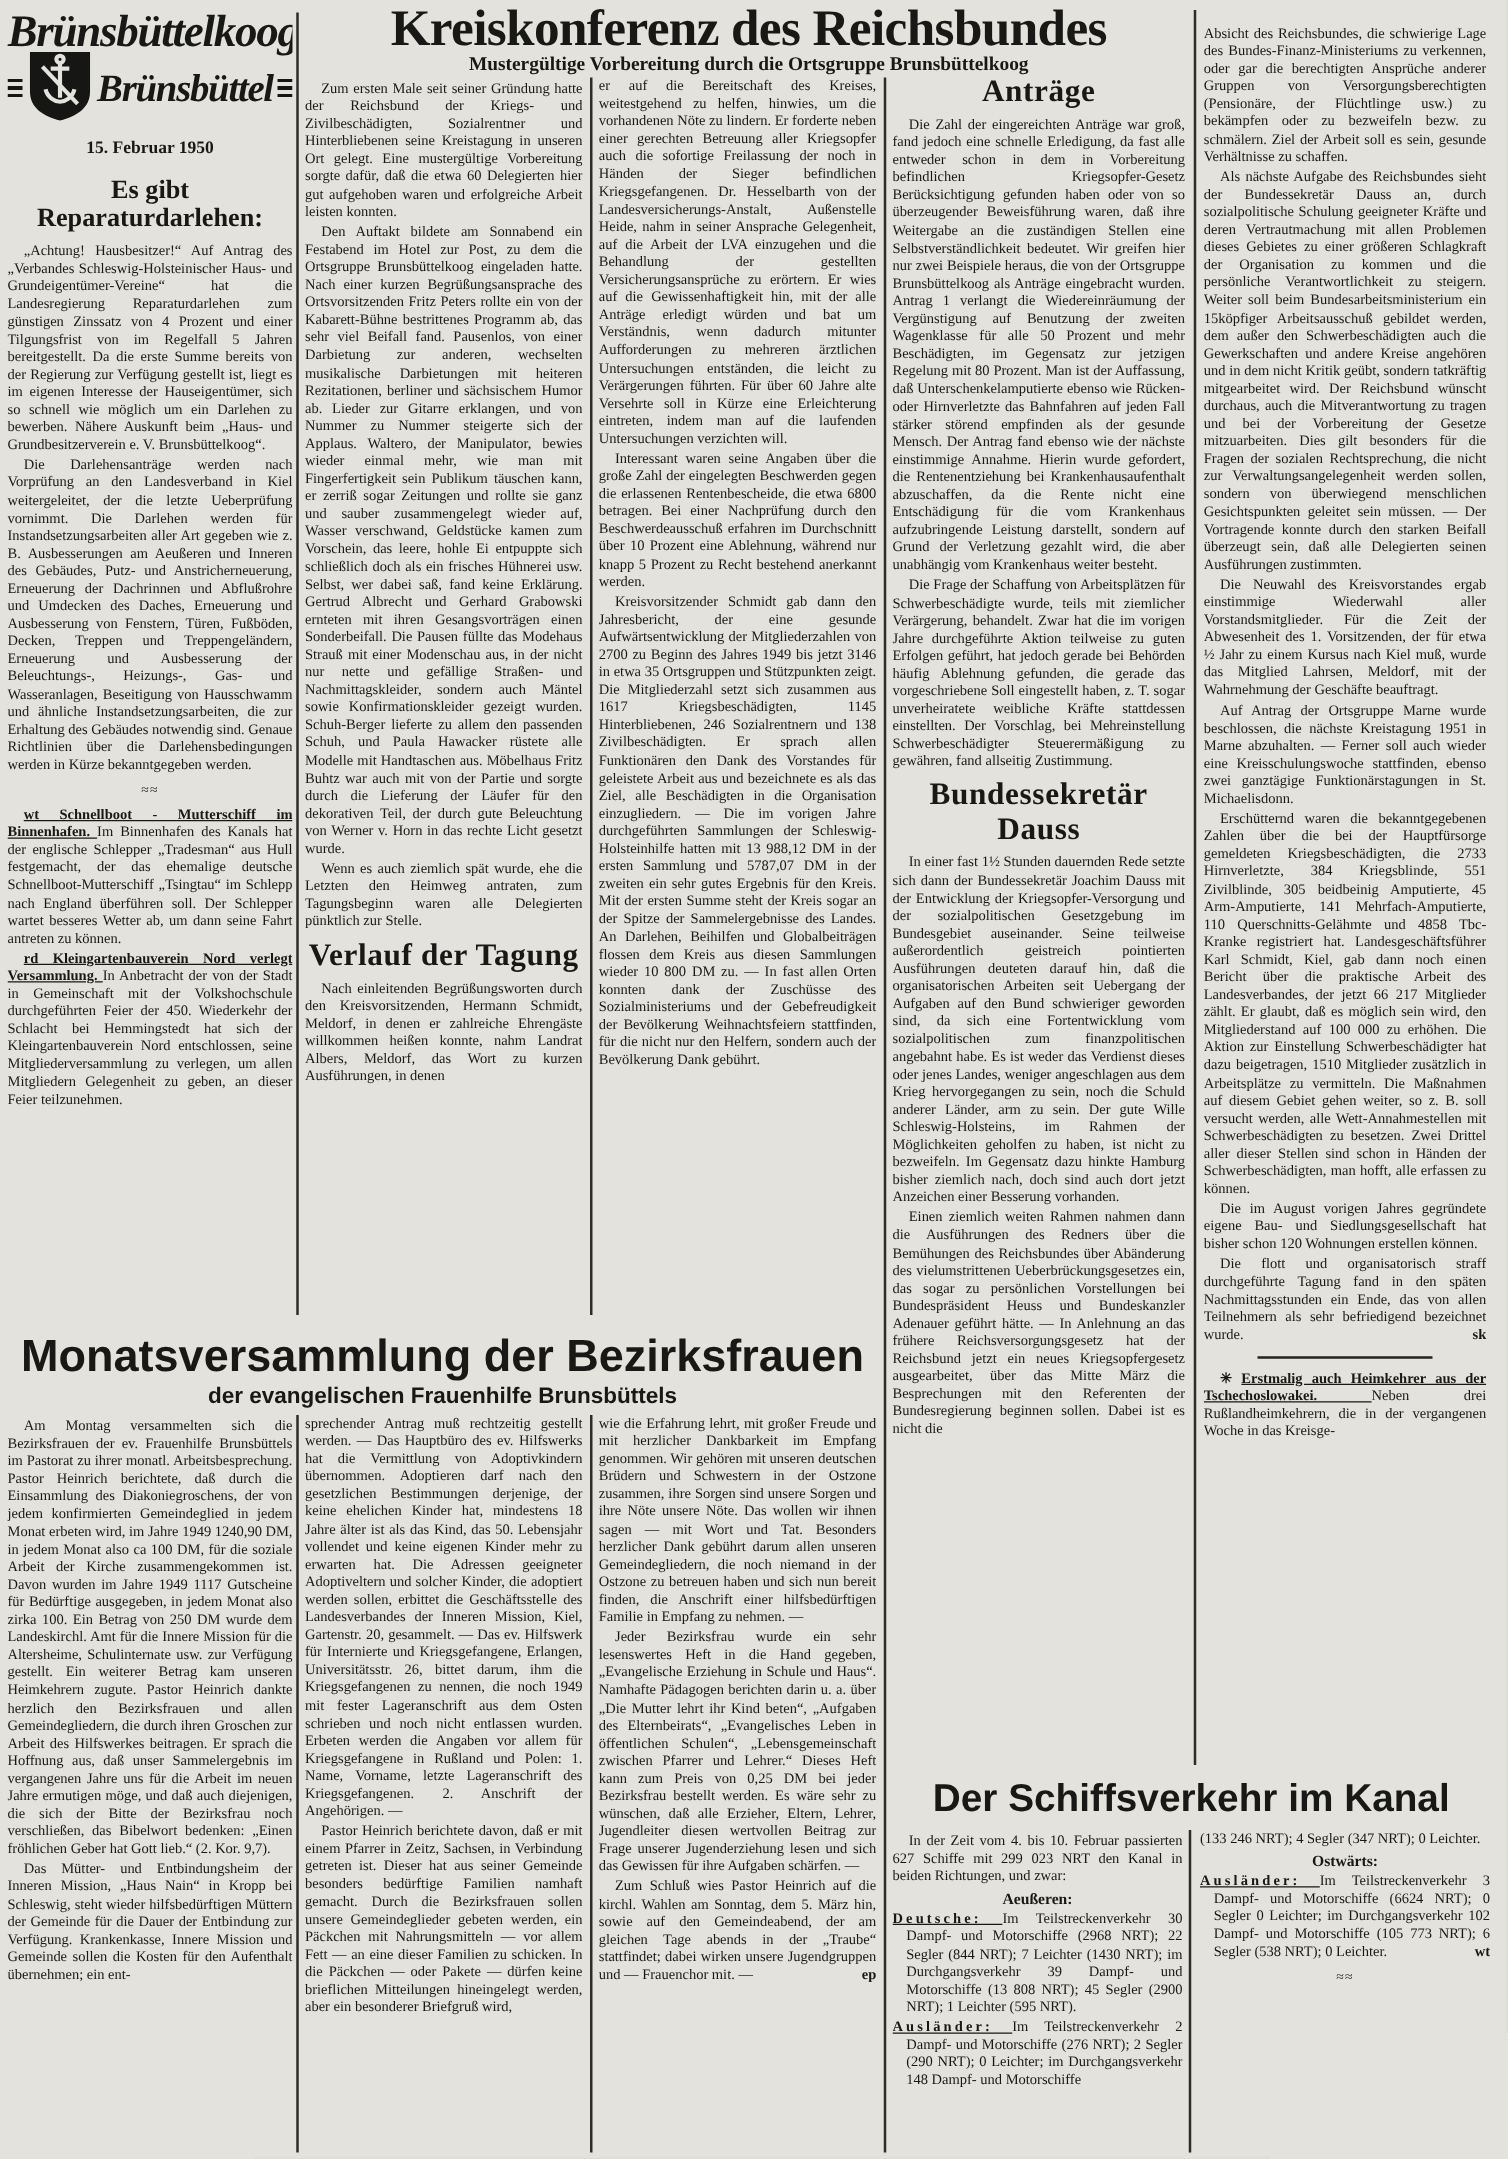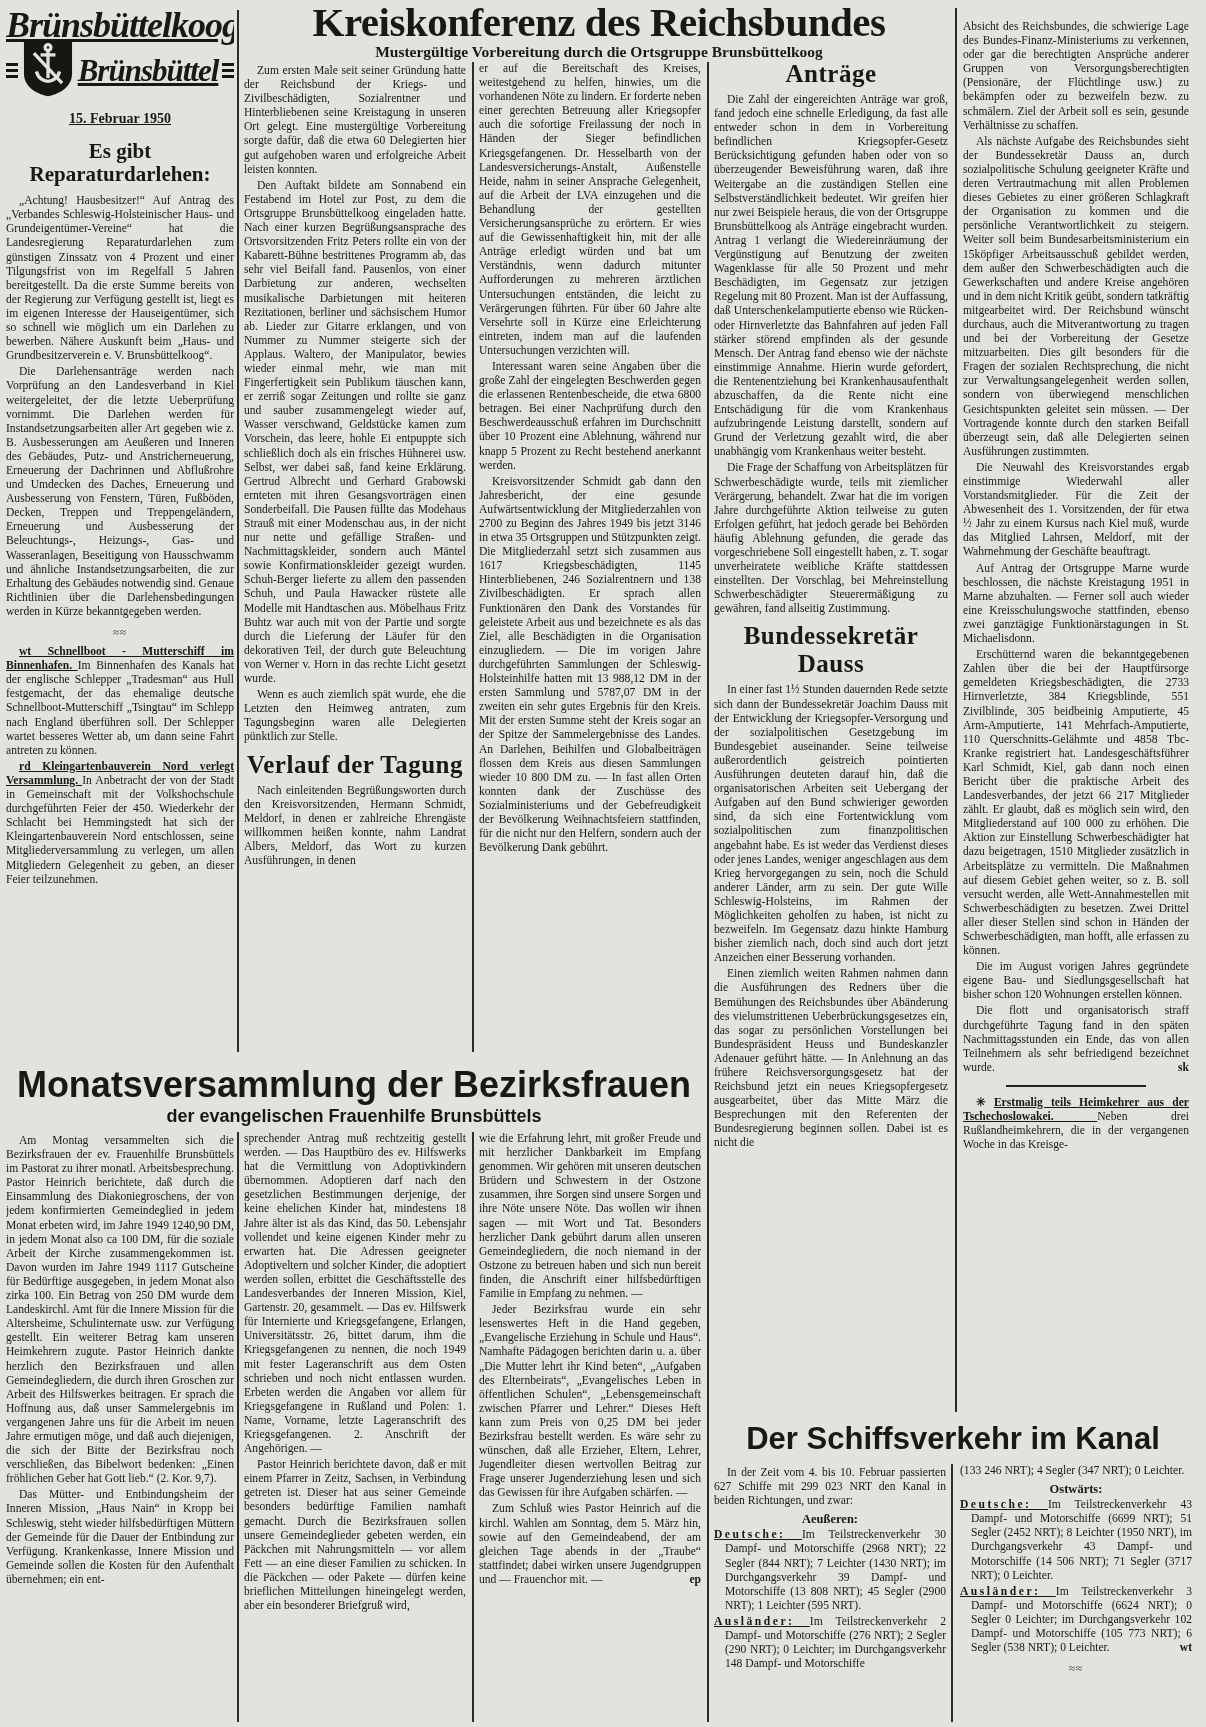--- a/index.html
+++ b/index.html
@@ -13,21 +13,21 @@
   .col p.hang{text-indent:-11px;padding-left:11px;text-align:justify;}
   .lead{font-weight:bold;text-decoration:underline;}
   .lead.sp{letter-spacing:2.5px;}
   .sig{float:right;font-weight:bold;padding-left:6px;}
   .col-h2{font-weight:bold;font-size:25px;line-height:28px;text-align:center;margin:6px 0 5px;
           font-family:"Liberation Serif",serif;letter-spacing:0.5px;}
   .col-h3{font-weight:bold;text-align:center;margin:4px 0 2px;font-size:12.5px;}
   .squiggle{text-align:center;font-size:11px;letter-spacing:1px;margin:6px 0;color:#1d1d1b;}
   .shortrule{width:140px;height:2px;background:#23231f;margin:10px auto 9px;}
   
-  .mast{margin:2px 0 0 0;text-decoration:underline;}
+  .mast{margin:2px 0 0 0;}
   .mast-line1{font-size:36px;line-height:38px;font-weight:bold;font-style:italic;
               letter-spacing:-1px;white-space:nowrap;}
   .mast-row{display:flex;align-items:center;gap:4px;margin-top:-4px;}
   .mast-line2{font-size:31px;font-weight:bold;font-style:italic;letter-spacing:-1px;white-space:nowrap;}
   .flourish{width:24px;height:16px;background:repeating-linear-gradient(#161614 0 3px,transparent 3px 6px);}
   .mast-date{text-align:center;font-weight:bold;font-size:14px;margin:10px 0 2px;}
   .c1-head{font-weight:bold;font-size:21px;line-height:23px;text-align:center;margin:14px 0 8px;}
   
   .head-main{position:absolute;text-align:center;}
   .head-main .h1{font-size:41px;line-height:40px;font-weight:bold;letter-spacing:-0.5px;white-space:nowrap;}
@@ -108,21 +108,21 @@
 
   <div class="col" style="left:963px;top:8px;width:226px;height:1408px;margin-top:12px;">
       <p class="ni">Absicht des Reichsbundes, die schwierige Lage des Bundes-Finanz-Ministeriums zu verkennen, oder gar die berechtigten Ansprüche anderer Gruppen von Versorgungsberechtigten (Pensionäre, der Flüchtlinge usw.) zu bekämpfen oder zu bezweifeln bezw. zu schmälern. Ziel der Arbeit soll es sein, gesunde Verhältnisse zu schaffen.</p>
       <p>Als nächste Aufgabe des Reichsbundes sieht der Bundessekretär Dauss an, durch sozialpolitische Schulung geeigneter Kräfte und deren Vertrautmachung mit allen Problemen dieses Gebietes zu einer größeren Schlagkraft der Organisation zu kommen und die persönliche Verantwortlichkeit zu steigern. Weiter soll beim Bundesarbeitsministerium ein 15köpfiger Arbeitsausschuß gebildet werden, dem außer den Schwerbeschädigten auch die Gewerkschaften und andere Kreise angehören und in dem nicht Kritik geübt, sondern tatkräftig mitgearbeitet wird. Der Reichsbund wünscht durchaus, auch die Mitverantwortung zu tragen und bei der Vorbereitung der Gesetze mitzuarbeiten. Dies gilt besonders für die Fragen der sozialen Rechtsprechung, die nicht zur Verwaltungsangelegenheit werden sollen, sondern von überwiegend menschlichen Gesichtspunkten geleitet sein müssen. — Der Vortragende konnte durch den starken Beifall überzeugt sein, daß alle Delegierten seinen Ausführungen zustimmten.</p>
       <p>Die Neuwahl des Kreisvorstandes ergab einstimmige Wiederwahl aller Vorstandsmitglieder. Für die Zeit der Abwesenheit des 1. Vorsitzenden, der für etwa ½ Jahr zu einem Kursus nach Kiel muß, wurde das Mitglied Lahrsen, Meldorf, mit der Wahrnehmung der Geschäfte beauftragt.</p>
       <p>Auf Antrag der Ortsgruppe Marne wurde beschlossen, die nächste Kreistagung 1951 in Marne abzuhalten. — Ferner soll auch wieder eine Kreisschulungswoche stattfinden, ebenso zwei ganztägige Funktionärstagungen in St. Michaelisdonn.</p>
       <p>Erschütternd waren die bekanntgegebenen Zahlen über die bei der Hauptfürsorge gemeldeten Kriegsbeschädigten, die 2733 Hirnverletzte, 384 Kriegsblinde, 551 Zivilblinde, 305 beidbeinig Amputierte, 45 Arm-Amputierte, 141 Mehrfach-Amputierte, 110 Querschnitts-Gelähmte und 4858 Tbc-Kranke registriert hat. Landesgeschäftsführer Karl Schmidt, Kiel, gab dann noch einen Bericht über die praktische Arbeit des Landesverbandes, der jetzt 66 217 Mitglieder zählt. Er glaubt, daß es möglich sein wird, den Mitgliederstand auf 100 000 zu erhöhen. Die Aktion zur Einstellung Schwerbeschädigter hat dazu beigetragen, 1510 Mitglieder zusätzlich in Arbeitsplätze zu vermitteln. Die Maßnahmen auf diesem Gebiet gehen weiter, so z. B. soll versucht werden, alle Wett-Annahmestellen mit Schwerbeschädigten zu besetzen. Zwei Drittel aller dieser Stellen sind schon in Händen der Schwerbeschädigten, man hofft, alle erfassen zu können.</p>
       <p>Die im August vorigen Jahres gegründete eigene Bau- und Siedlungsgesellschaft hat bisher schon 120 Wohnungen erstellen können.</p>
       <p>Die flott und organisatorisch straff durchgeführte Tagung fand in den späten Nachmittagsstunden ein Ende, das von allen Teilnehmern als sehr befriedigend bezeichnet wurde.<span class="sig">sk</span></p>
       <div class="shortrule"></div>
-      <p><span class="star-ic">✳ </span><span class="lead">Erstmalig teils Heimkehrer aus der Tschechoslowakei. </span>Neben drei Rußlandheimkehrern, die in der vergangenen Woche in das Kreisge-</p>
+      <p><span class="star-ic">✳ </span><span class="lead">Erstmalig auch Heimkehrer aus der Tschechoslowakei. </span>Neben drei Rußlandheimkehrern, die in der vergangenen Woche in das Kreisge-</p>
     </div>
 
   <div class="head-sans" style="left:6px;top:1066px;width:696px;">
     <div class="h1">Monatsversammlung der Bezirksfrauen</div>
     <div class="h2">der evangelischen Frauenhilfe Brunsbüttels</div>
   </div>
 
   <div class="col" style="left:6px;top:1132px;width:228px;height:592px;">
       <p>Am Montag versammelten sich die Bezirksfrauen der ev. Frauenhilfe Brunsbüttels im Pastorat zu ihrer monatl. Arbeitsbesprechung. Pastor Heinrich berichtete, daß durch die Einsammlung des Diakoniegroschens, der von jedem konfirmierten Gemeindeglied in jedem Monat erbeten wird, im Jahre 1949 1240,90 DM, in jedem Monat also ca 100 DM, für die soziale Arbeit der Kirche zusammengekommen ist. Davon wurden im Jahre 1949 1117 Gutscheine für Bedürftige ausgegeben, in jedem Monat also zirka 100. Ein Betrag von 250 DM wurde dem Landeskirchl. Amt für die Innere Mission für die Altersheime, Schulinternate usw. zur Verfügung gestellt. Ein weiterer Betrag kam unseren Heimkehrern zugute. Pastor Heinrich dankte herzlich den Bezirksfrauen und allen Gemeindegliedern, die durch ihren Groschen zur Arbeit des Hilfswerkes beitragen. Er sprach die Hoffnung aus, daß unser Sammelergebnis im vergangenen Jahre uns für die Arbeit im neuen Jahre ermutigen möge, und daß auch diejenigen, die sich der Bitte der Bezirksfrau noch verschließen, das Bibelwort bedenken: „Einen fröhlichen Geber hat Gott lieb.“ (2. Kor. 9,7).</p>
       <p>Das Mütter- und Entbindungsheim der Inneren Mission, „Haus Nain“ in Kropp bei Schleswig, steht wieder hilfsbedürftigen Müttern der Gemeinde für die Dauer der Entbindung zur Verfügung. Krankenkasse, Innere Mission und Gemeinde sollen die Kosten für den Aufenthalt übernehmen; ein ent-</p>
@@ -143,21 +143,20 @@
 
   <div class="col" style="left:714px;top:1464px;width:232px;height:260px;">
       <p>In der Zeit vom 4. bis 10. Februar passierten 627 Schiffe mit 299 023 NRT den Kanal in beiden Richtungen, und zwar:</p>
       <div class="col-h3">Aeußeren:</div>
       <p class="hang"><span class="lead sp">Deutsche: </span>Im Teilstreckenverkehr 30 Dampf- und Motorschiffe (2968 NRT); 22 Segler (844 NRT); 7 Leichter (1430 NRT); im Durchgangsverkehr 39 Dampf- und Motorschiffe (13 808 NRT); 45 Segler (2900 NRT); 1 Leichter (595 NRT).</p>
       <p class="hang"><span class="lead sp">Ausländer: </span>Im Teilstreckenverkehr 2 Dampf- und Motorschiffe (276 NRT); 2 Segler (290 NRT); 0 Leichter; im Durchgangsverkehr 148 Dampf- und Motorschiffe</p>
     </div>
   <div class="col" style="left:960px;top:1464px;width:232px;height:260px;">
       <p class="ni">(133 246 NRT); 4 Segler (347 NRT); 0 Leichter.</p>
       <div class="col-h3">Ostwärts:</div>
-      <p class="hang"><span class="lead sp">Deutsche: </span>Im Teilstreckenverkehr 43 Dampf- und Motorschiffe (6699 NRT); 51 Segler (2452 NRT); 8 Leichter (1950 NRT), im Durchgangsverkehr 43 Dampf- und Motorschiffe (14 506 NRT); 71 Segler (3717 NRT); 0 Leichter.</p>
       <p class="hang"><span class="lead sp">Ausländer: </span>Im Teilstreckenverkehr 3 Dampf- und Motorschiffe (6624 NRT); 0 Segler 0 Leichter; im Durchgangsverkehr 102 Dampf- und Motorschiffe (105 773 NRT); 6 Segler (538 NRT); 0 Leichter.<span class="sig">wt</span></p>
       <div class="squiggle">≈≈</div>
     </div>
 
   <div class="vrule" style="left:237px;top:10px;height:1042px;"></div>
   <div class="vrule" style="left:237px;top:1132px;height:590px;"></div>
   <div class="vrule" style="left:472px;top:62px;height:990px;"></div>
   <div class="vrule" style="left:472px;top:1132px;height:590px;"></div>
   <div class="vrule" style="left:707px;top:62px;height:1660px;"></div>
   <div class="vrule" style="left:955px;top:8px;height:1404px;"></div>

